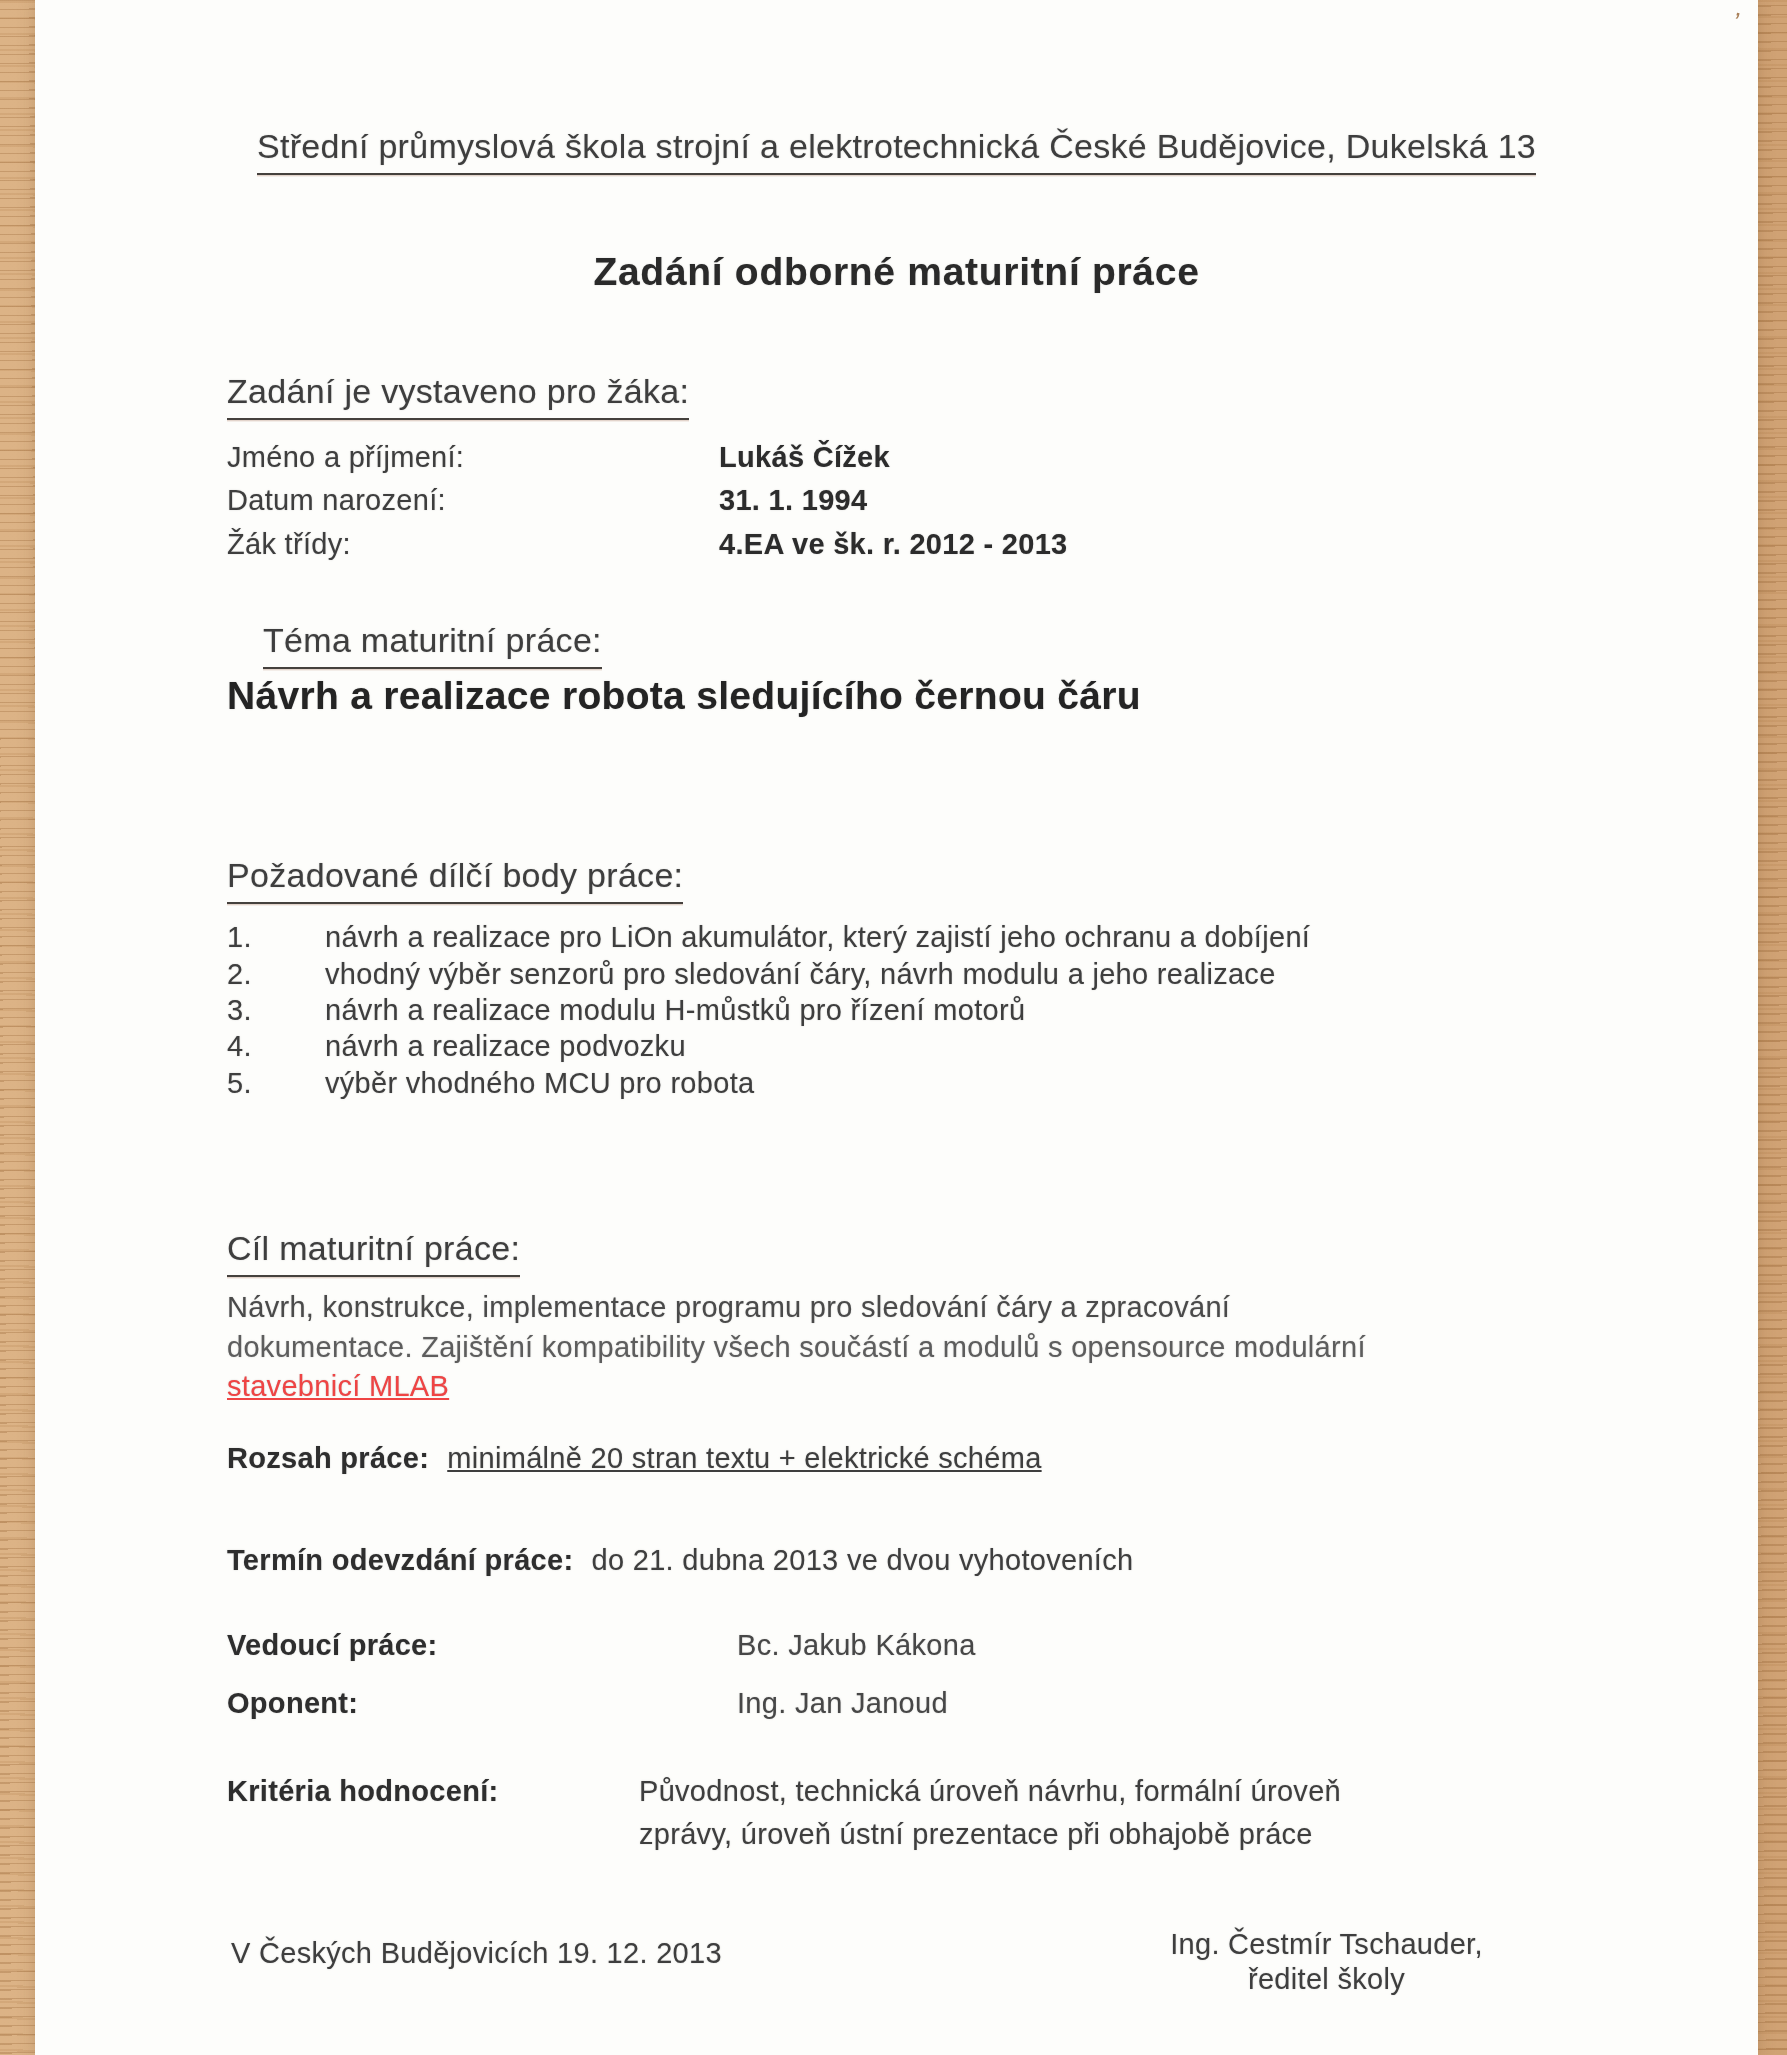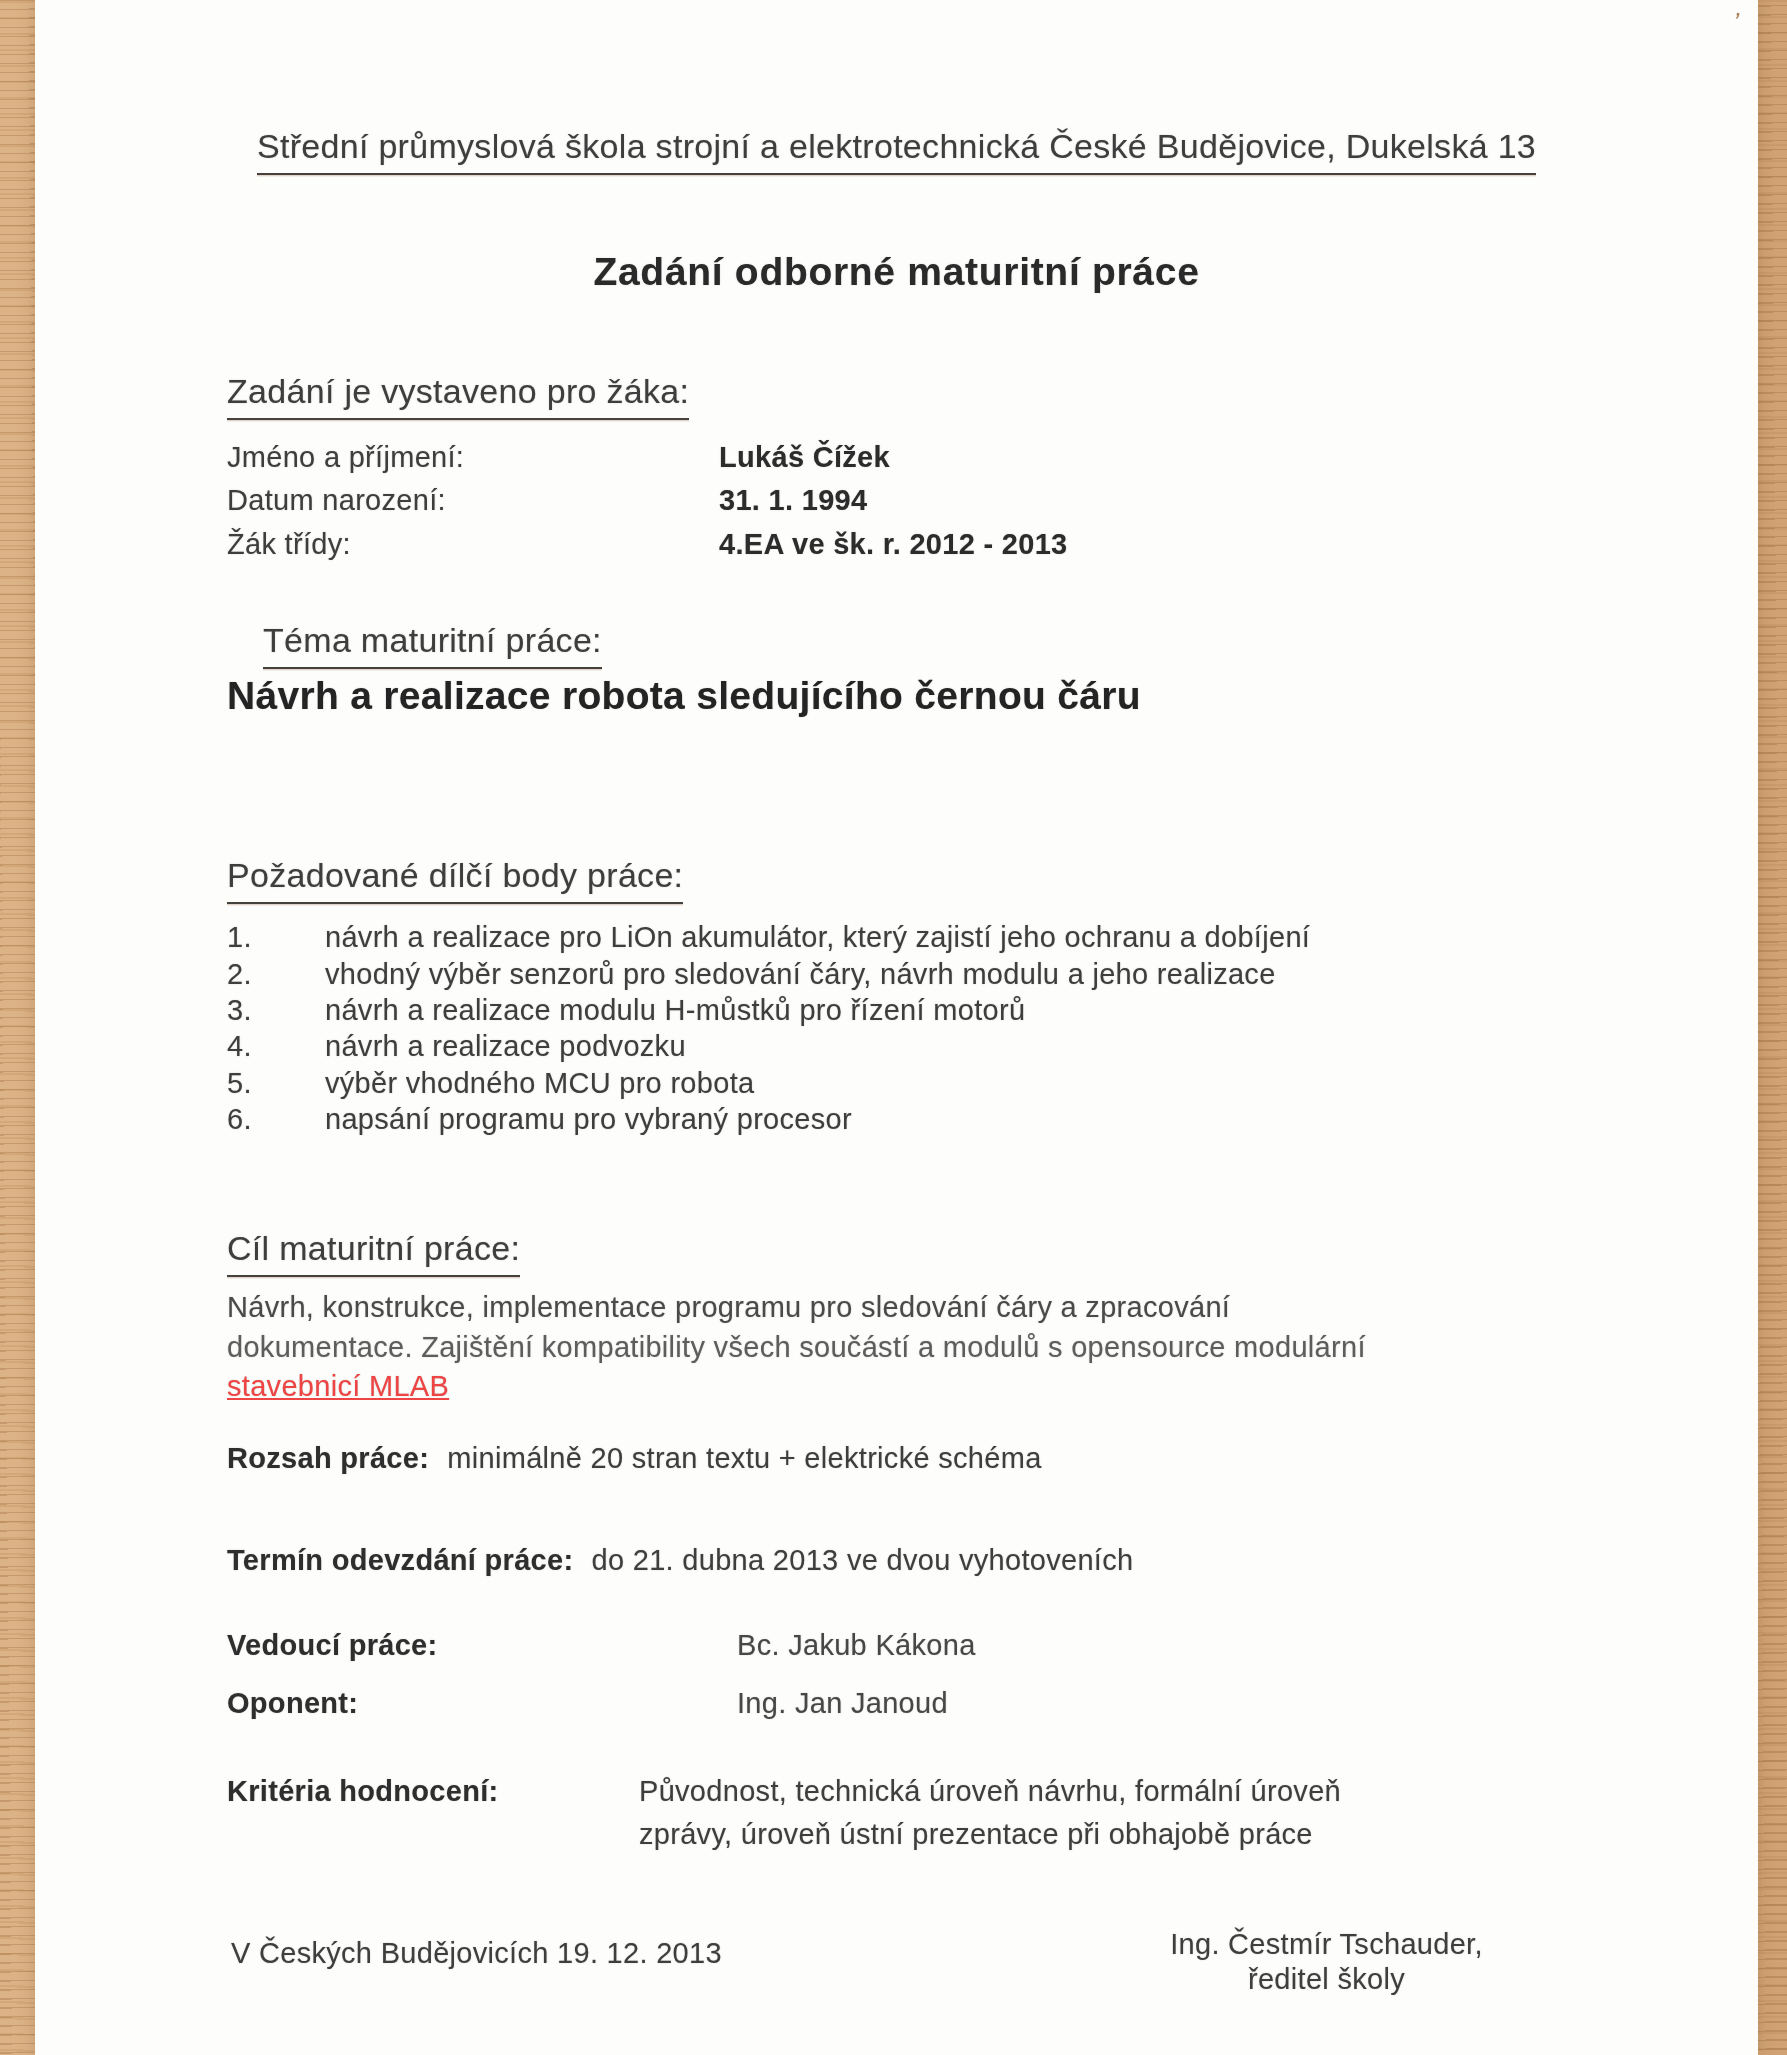--- a/index.html
+++ b/index.html
@@ -105,34 +105,31 @@
     </div>
     <div class="t row" style="top:993px;">
       <span class="num">3.</span><span>návrh a realizace modulu H-můstků pro řízení motorů</span>
     </div>
     <div class="t row" style="top:1029px;">
       <span class="num">4.</span><span>návrh a realizace podvozku</span>
     </div>
     <div class="t row" style="top:1066px;">
       <span class="num">5.</span><span>výběr vhodného MCU pro robota</span>
     </div>
-    <div class="t row" style="top:1102px;">
-      <span class="num">6.</span><span>napsání programu pro vybraný procesor</span>
-    </div>
 
     <div class="t row heading" style="top:1228px;">
       <span class="underlined">Cíl maturitní práce:</span>
     </div>
     <div class="t row fade-1" style="top:1290px;">Návrh, konstrukce, implementace programu pro sledování čáry a zpracování</div>
     <div class="t row fade-2" style="top:1330px;">dokumentace. Zajištění kompatibility všech součástí a modulů s opensource modulární</div>
     <div class="t row fade-3" style="top:1369px;">stavebnicí MLAB</div>
 
     <div class="t row" style="top:1441px;">
       <span class="bold">Rozsah práce:</span>
-      <span style="margin-left:9.8px;">minimálně 20 stran textu + elektrické schéma</span>
+      <span style="margin-left:9.8px;text-decoration:underline;">minimálně 20 stran textu + elektrické schéma</span>
     </div>
 
     <div class="t row" style="top:1543px;">
       <span class="bold">Termín odevzdání práce:</span>
       <span style="margin-left:9.8px;">do 21. dubna 2013 ve dvou vyhotoveních</span>
     </div>
 
     <div class="t row" style="top:1628px; width:1117px;">
       <span class="bold">Vedoucí práce:</span>
       <span style="position:absolute; left:510px; top:0; font-weight:normal; color:#474747;">Bc. Jakub Kákona</span>

